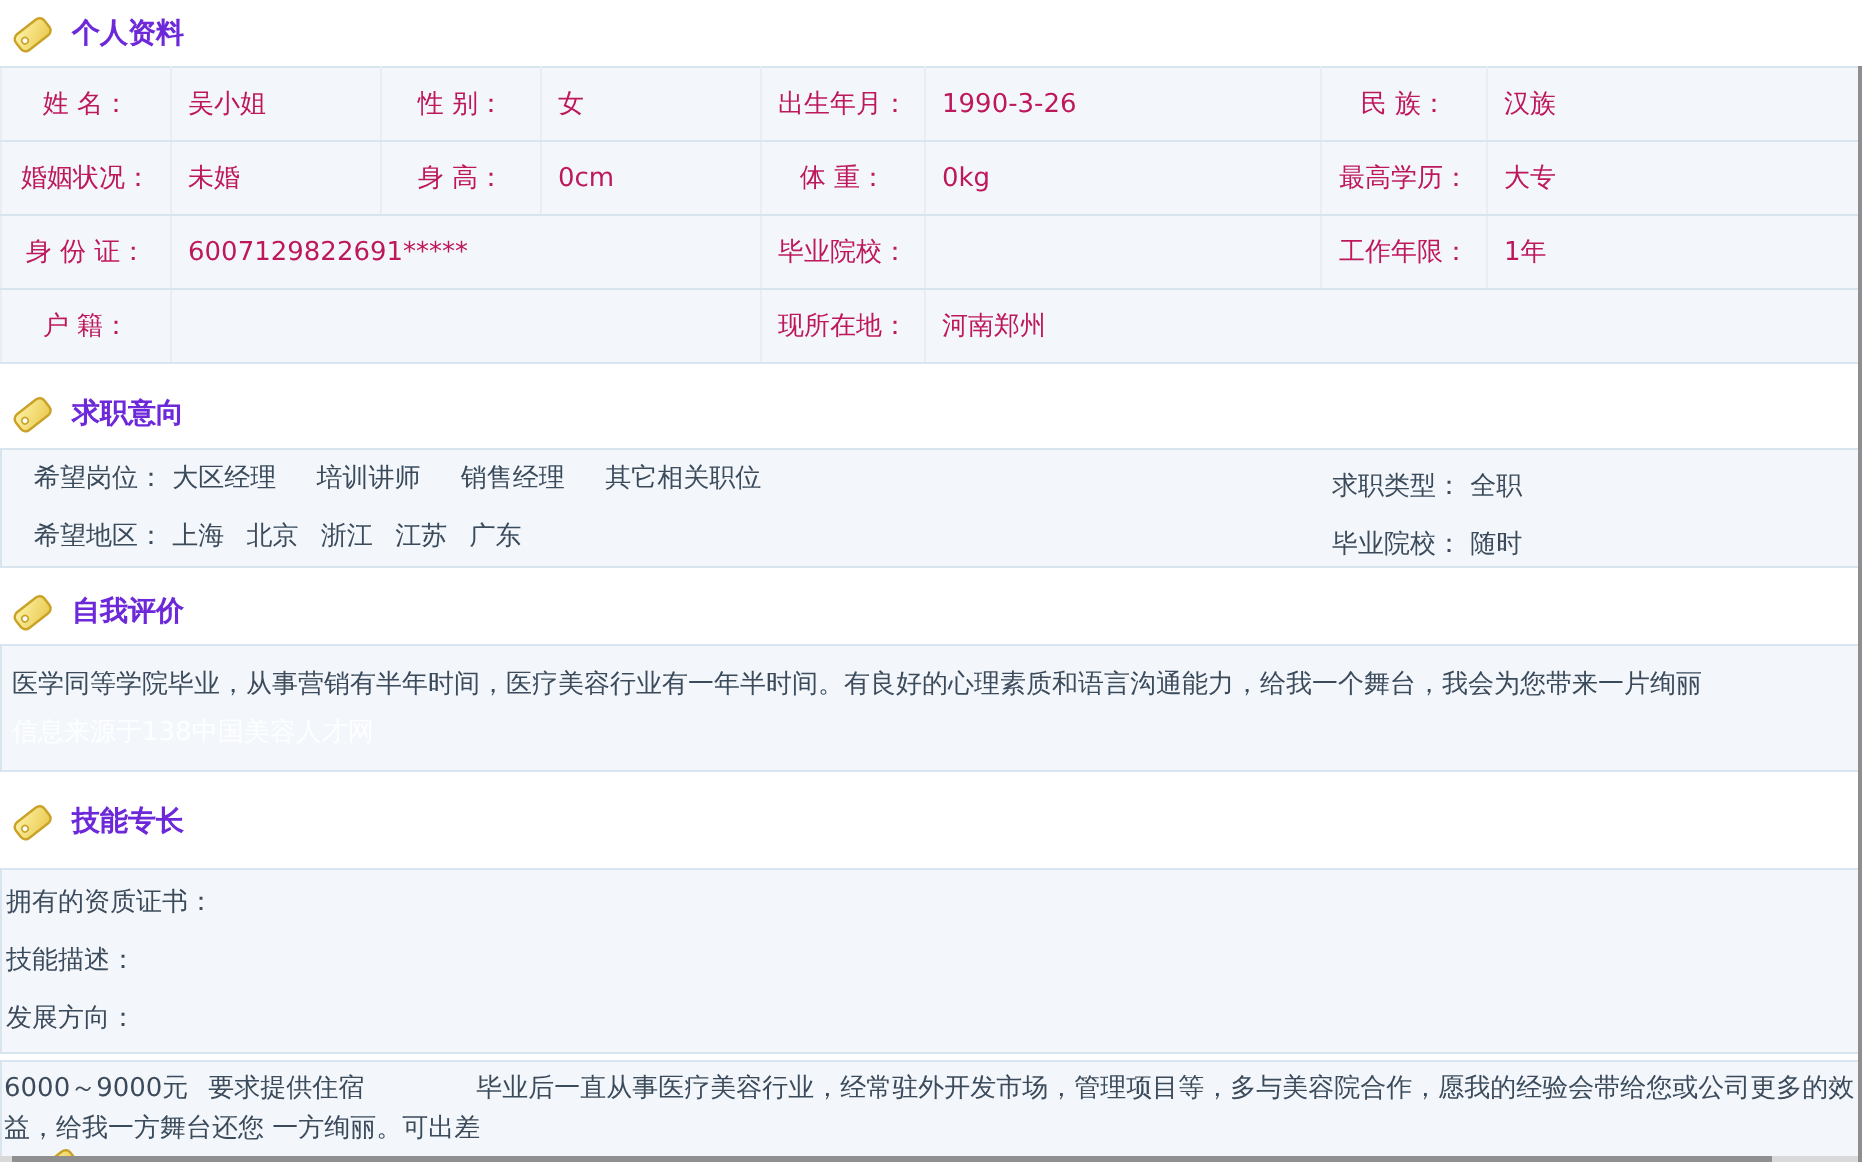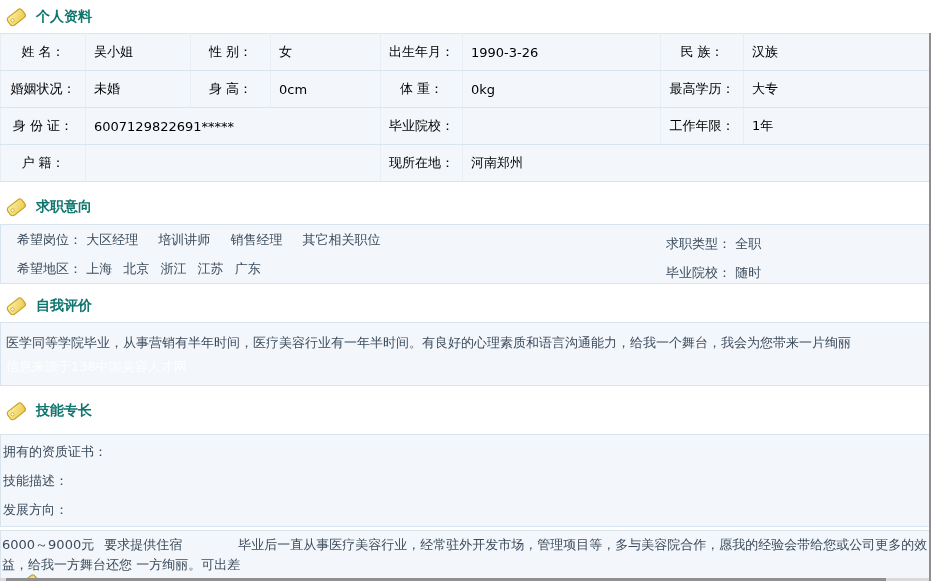--- a/index.html
+++ b/index.html
@@ -1,25 +1,25 @@
 <!DOCTYPE html>
 <html><head>
 <meta charset="utf-8">
 <style>
   html,body { margin:0; padding:0; background:#fff; }
   body { width:931px; height:581px; font-family:"DejaVu Sans","Liberation Sans",sans-serif; }
   .page { position:relative; width:931px; height:581px; background:#ffffff; overflow:hidden; }
 
   .section-header { display:flex; align-items:center; gap:8px; height:22px; padding-left:4px;
-    color:#0f766e; font-weight:bold; font-size:14px; }
+    color:#6d28d9; font-weight:bold; font-size:14px; }
   .tag-icon { width:24px; height:20px; flex:0 0 auto; }
   .tag-icon svg { display:block; }
 
   table.personal { border-collapse:collapse; width:929px; margin-top:5px; table-layout:fixed; }
-  table.personal td { height:34px; font-size:13px; color:#000000; background:#f3f7fb;
+  table.personal td { height:34px; font-size:13px; color:#be185d; background:#f3f7fb;
     border-top:1px solid #d8e4ee; border-bottom:1px solid #d8e4ee;
     border-left:1px solid #e7eef5; border-right:1px solid #e7eef5;
     overflow:hidden; white-space:nowrap; }
   table.personal td.lbl { text-align:center; }
   table.personal td.val { padding-left:8px; }
 
   .box { width:927px; background:#f3f7fb; border:1px solid #d8e4ee; color:#3c4b5c; font-size:13px;padding-left:8px; }
 
   .mt6 { margin-top:6px; } .mt5 { margin-top:5px; } .mt9 { margin-top:14px; }
   .mt11 { margin-top:11px; } .mt3 { margin-top:3px; } .mt2 { margin-top:12px; }

